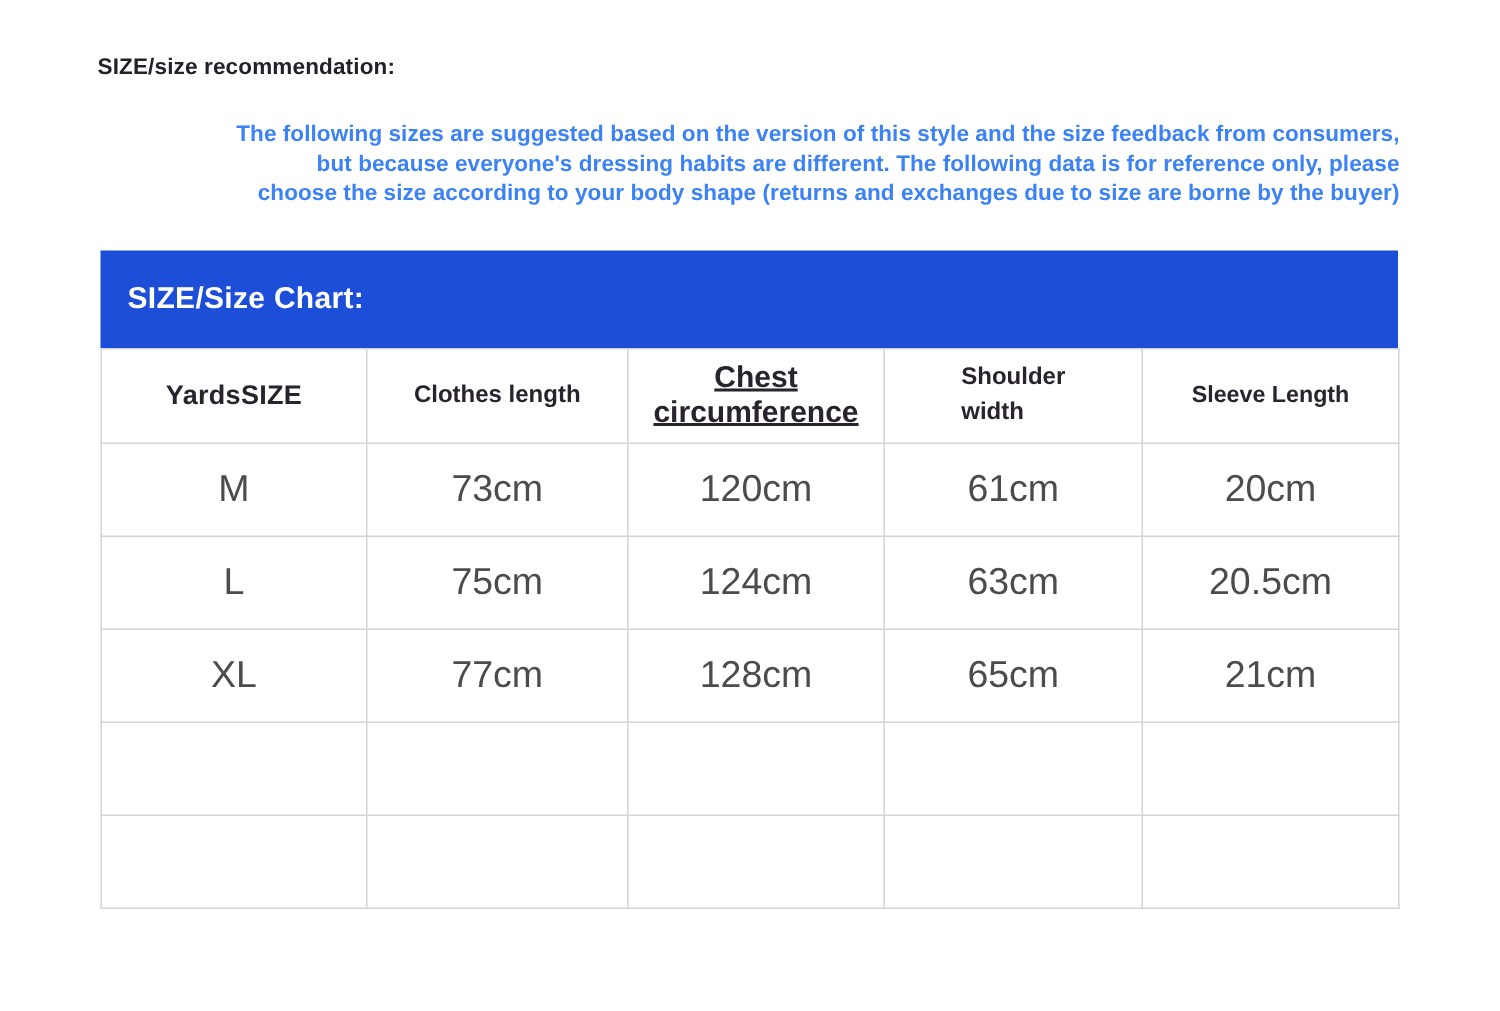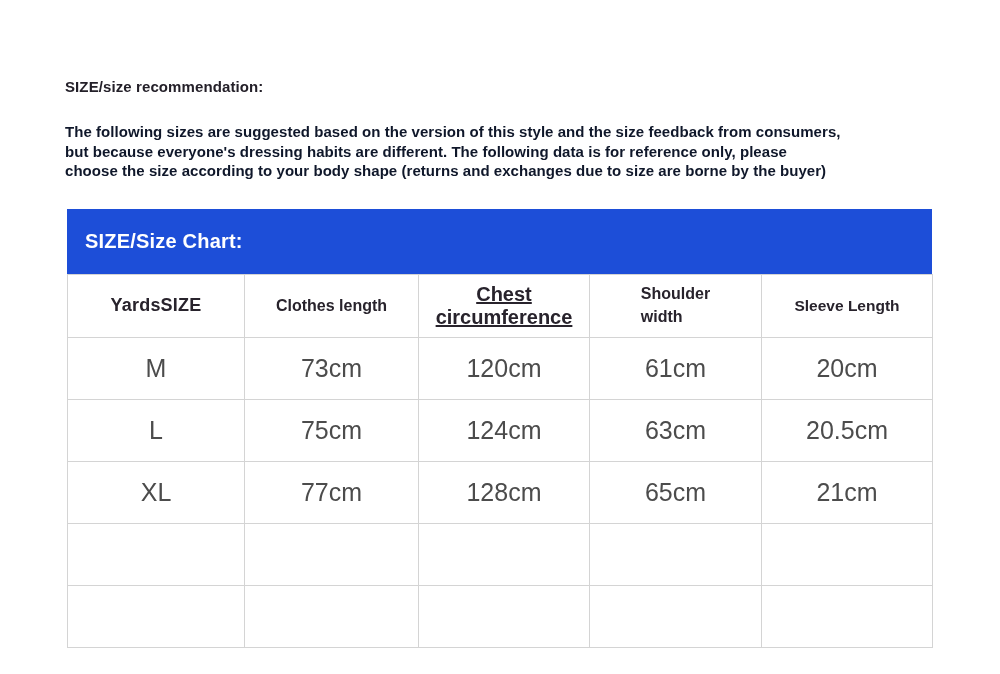--- a/index.html
+++ b/index.html
@@ -9,37 +9,38 @@
     font-family: "Liberation Sans", sans-serif;
   }
   .page {
     position: relative;
     width: 1000px;
     height: 674px;
     background: #ffffff;
     overflow: hidden;
   }
   .content {
-    padding: 78px 67px 0 65px;
+    padding: 36px 67px 0 65px;
   }
   .heading {
     font-size: 15px;
     font-weight: bold;
     color: #242029;
     line-height: 17px;
     letter-spacing: 0.1px;
   }
   .intro {
     margin-top: 27px;
     font-size: 15px;
     font-weight: bold;
-    color: #0f172a;
+    color: #3b82f6;
     line-height: 19.5px;
     white-space: pre-line;
     letter-spacing: 0.05px;
+    text-align: right;
   }
   .chart-bar {
     margin-top: 28px;
     margin-left: 2px;
     width: 847px; 
     height: 65px;
     line-height: 65px;
     padding-left: 18px;
     background: #5492b9;
     color: #ffffff;

